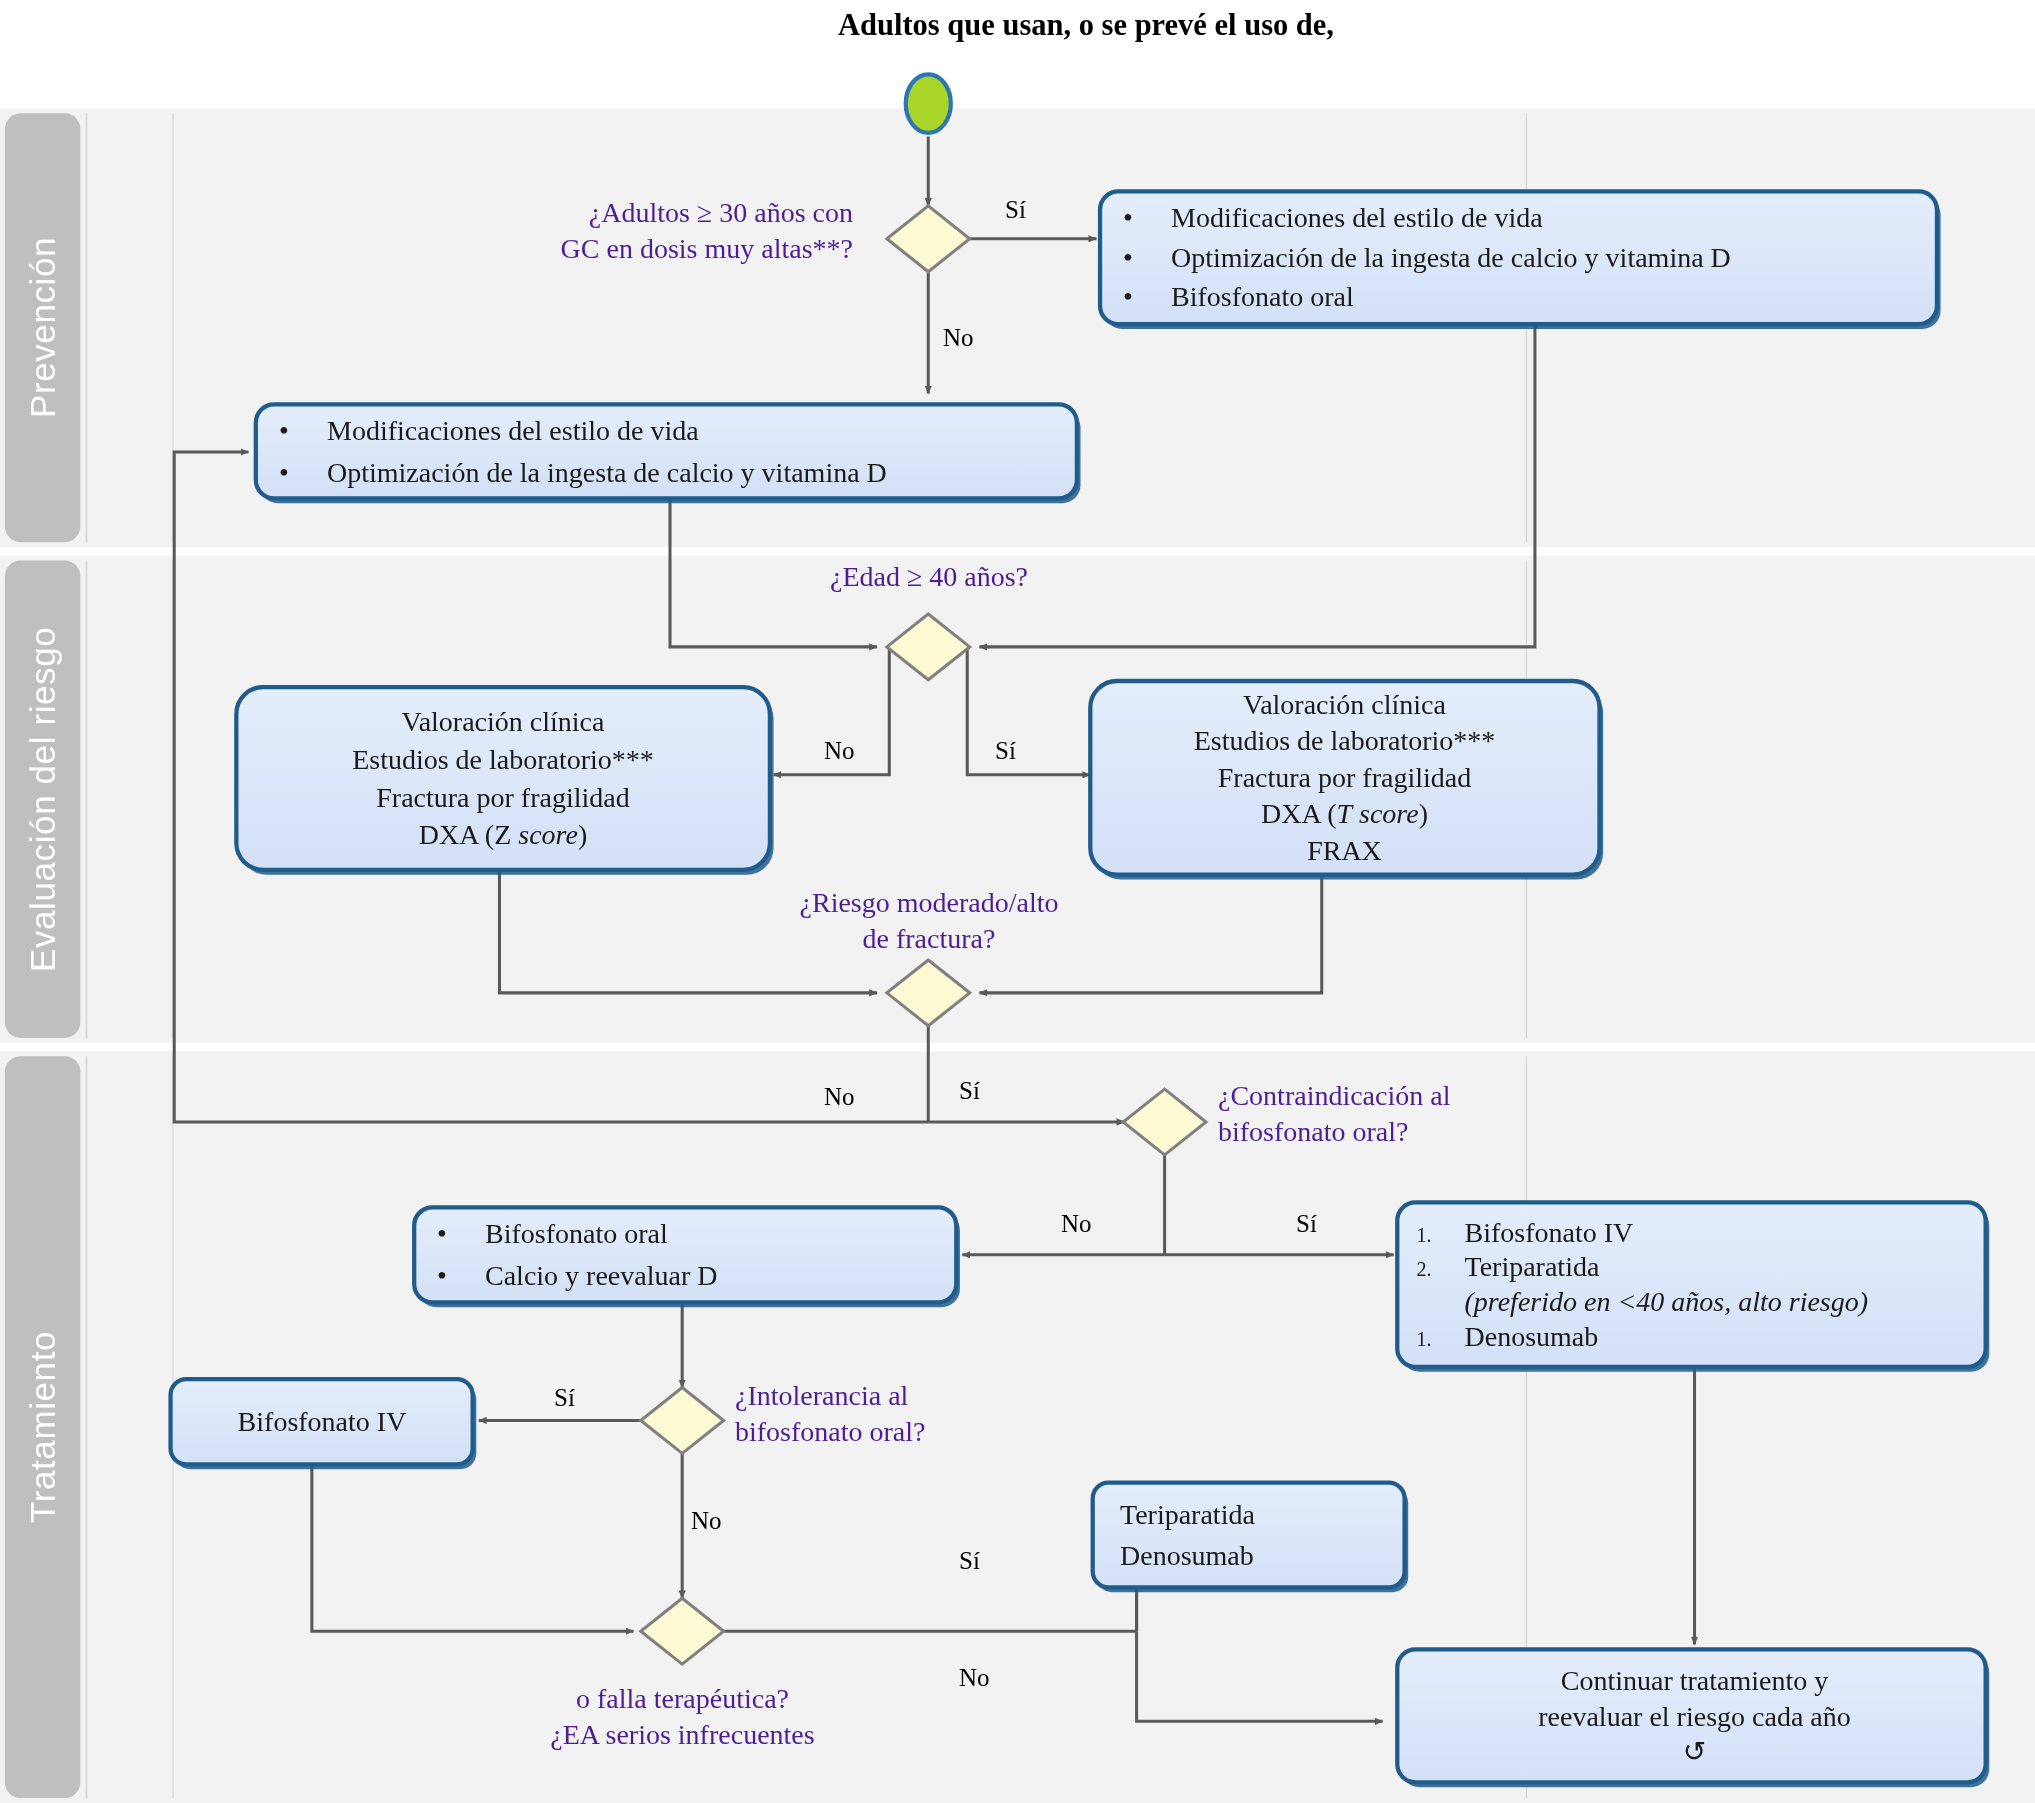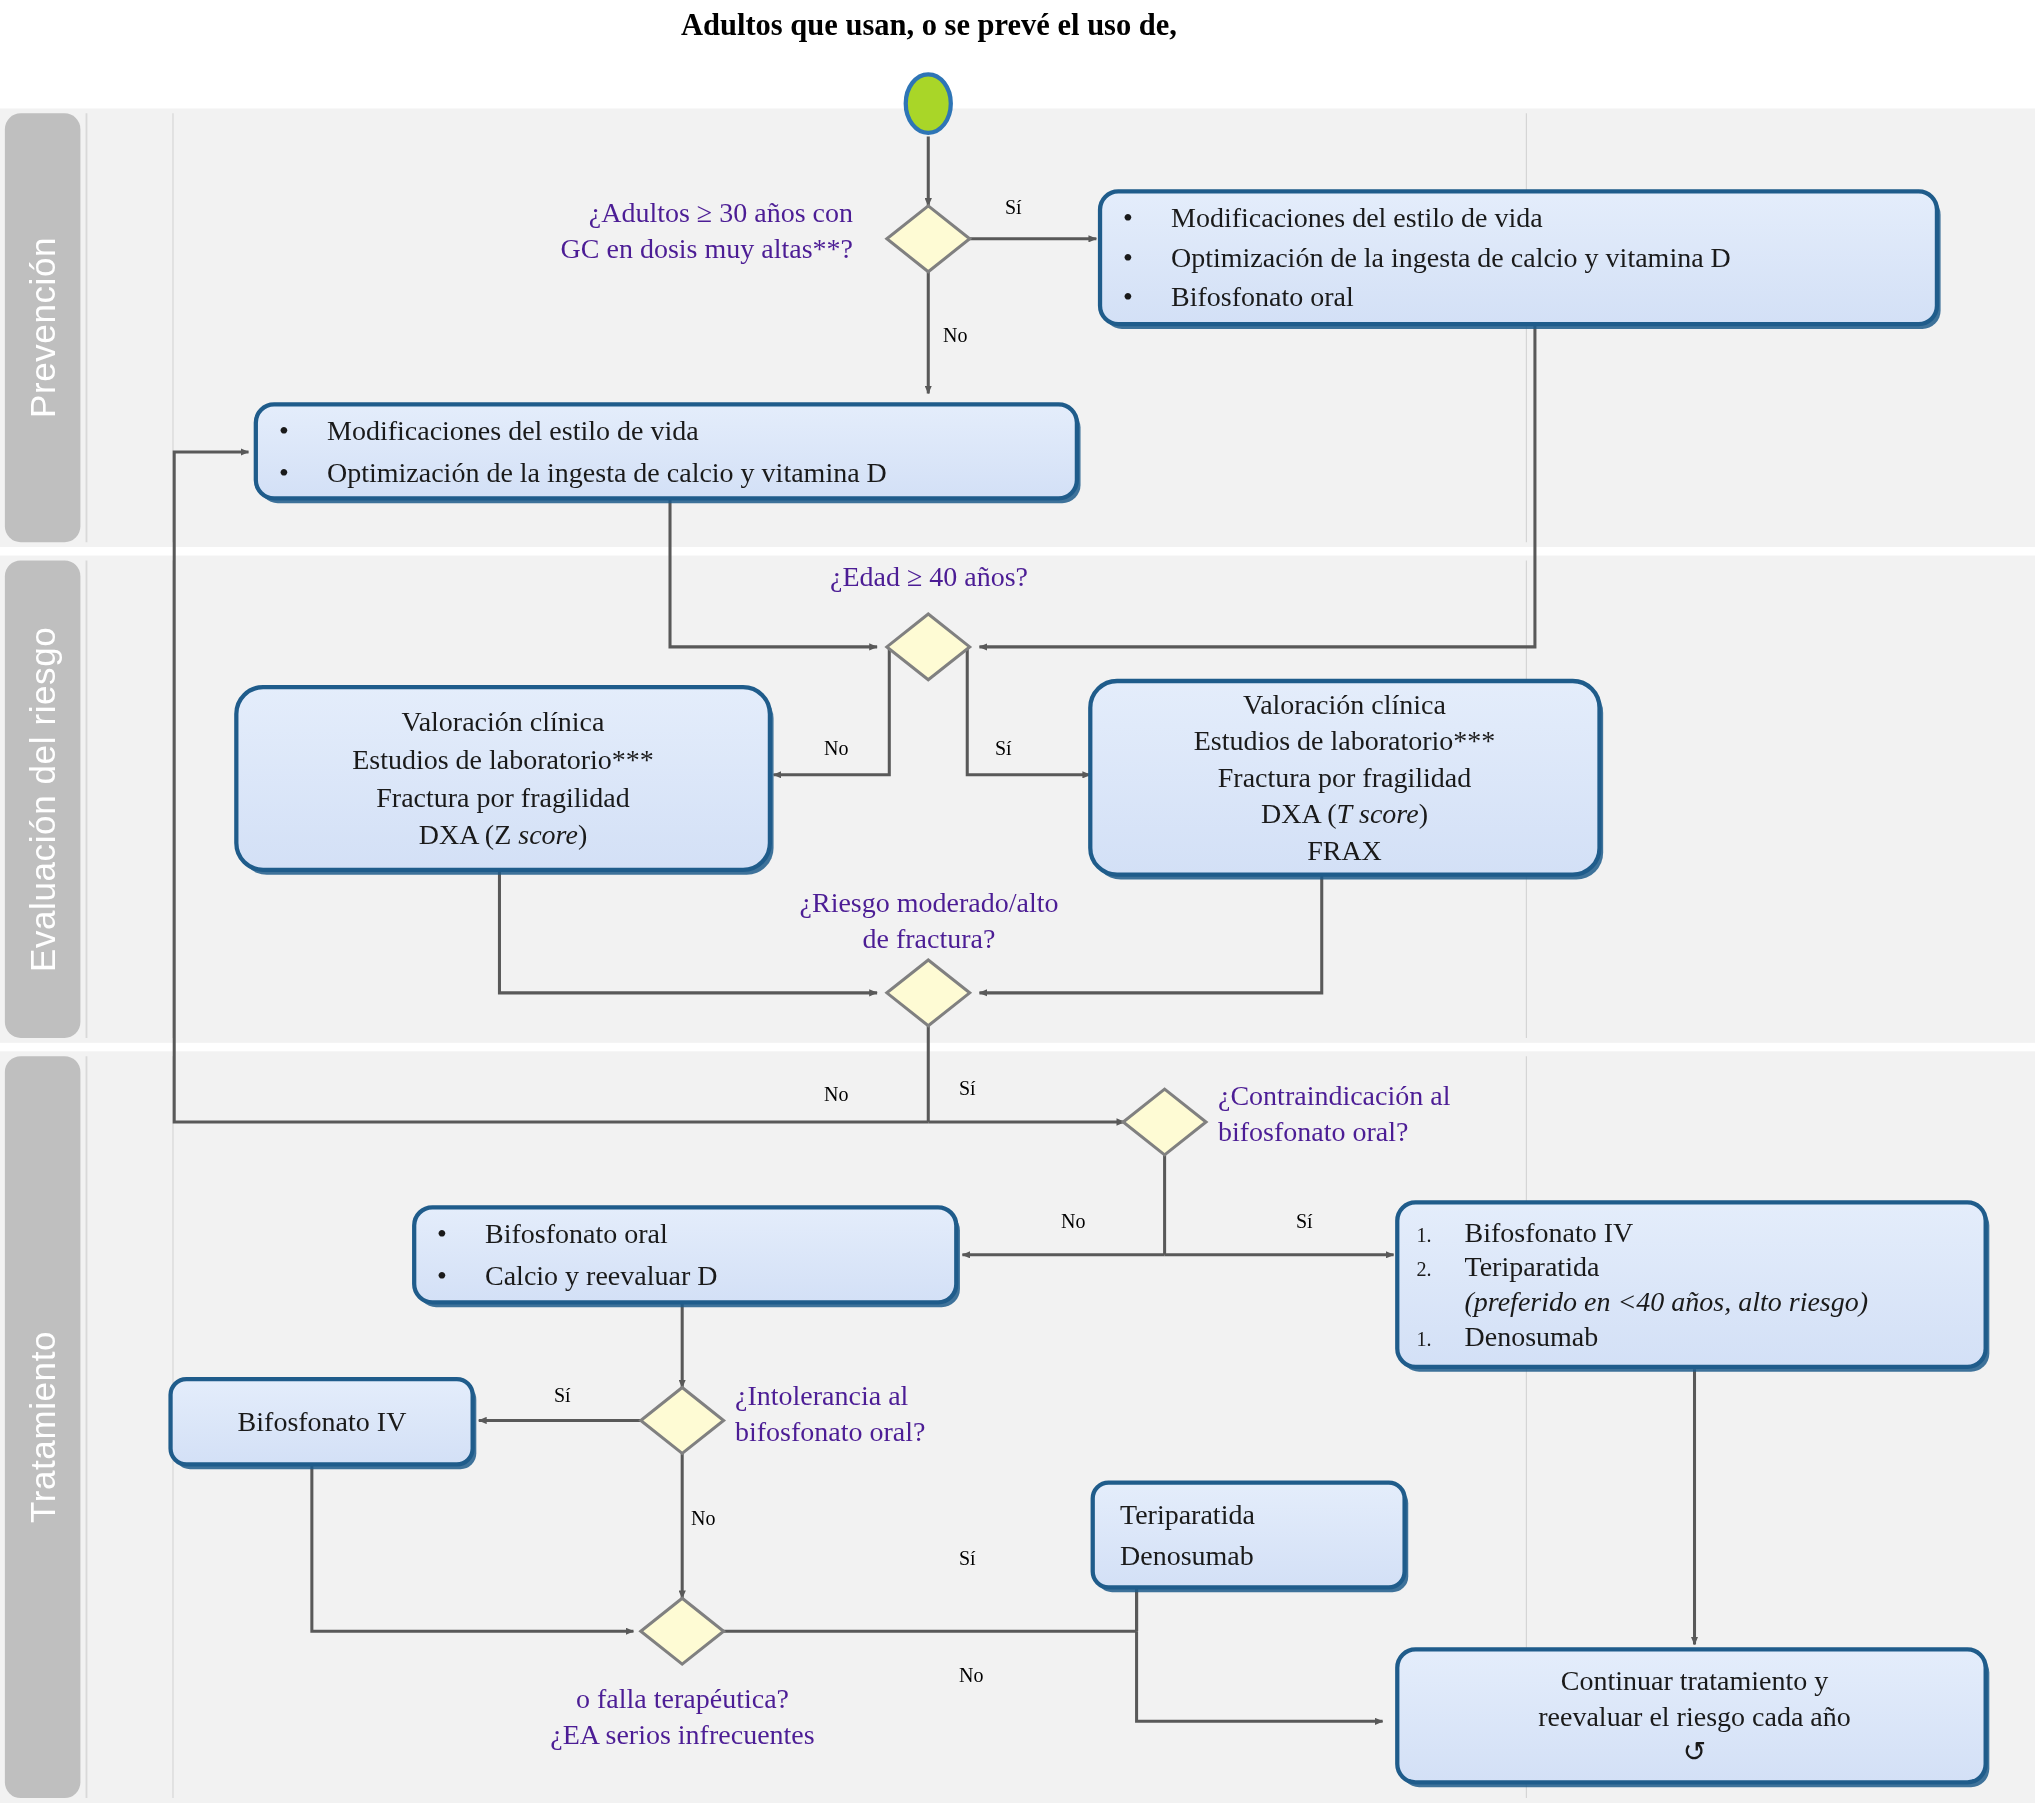--- a/index.html
+++ b/index.html
@@ -6,39 +6,39 @@
   body{width:2035px;height:1803px;font-family:"Liberation Serif",serif;}
   #root{position:relative;width:2035px;height:1803px;overflow:hidden;background:#ffffff;}
   svg.diagram{position:absolute;left:0;top:0;width:2035px;height:1803px;}
   .lane-label{
     position:absolute;color:#ffffff;font-family:"Liberation Sans",sans-serif;
     display:flex;align-items:center;justify-content:center;
     writing-mode:vertical-rl;transform:rotate(180deg);
     font-size:35px;letter-spacing:0.6px;white-space:nowrap;
   }
   .title{
-    position:absolute;text-align:center;font-weight:bold;
+    position:absolute;text-align:right;font-weight:bold;
     font-family:"Liberation Serif",serif;font-size:30.5px;line-height:1.22;color:#000;
   }
   .nodetext{
     position:absolute;box-sizing:border-box;
     font-family:"Liberation Serif",serif;color:#1a1a1a;
     display:flex;flex-direction:column;justify-content:center;
     pointer-events:none;
   }
   .nodetext.center{align-items:center;text-align:center;}
   .nodetext.left{align-items:flex-start;text-align:left;}
   .ln{display:block;white-space:nowrap;}
   .bullrow{display:flex;align-items:baseline;white-space:nowrap;}
   .bullet{display:inline-block;width:48px;flex:0 0 48px;text-align:left;}
   .num{display:inline-block;width:48px;flex:0 0 48px;text-align:left;font-size:0.72em;}
   .ital{font-style:italic;}
   .edgelabel{
     position:absolute;font-family:"Liberation Serif",serif;
-    font-size:20px;color:#000;white-space:nowrap;
+    font-size:25px;color:#000;white-space:nowrap;
   }
   .dectext{
     position:absolute;font-family:"Liberation Serif",serif;
     font-size:28px;color:#4c1d95;line-height:1.28;white-space:nowrap;
   }
   .dectext.c{text-align:center;}
   .dectext.l{text-align:left;}
   .dectext.r{text-align:right;}
 </style>
 </head>

